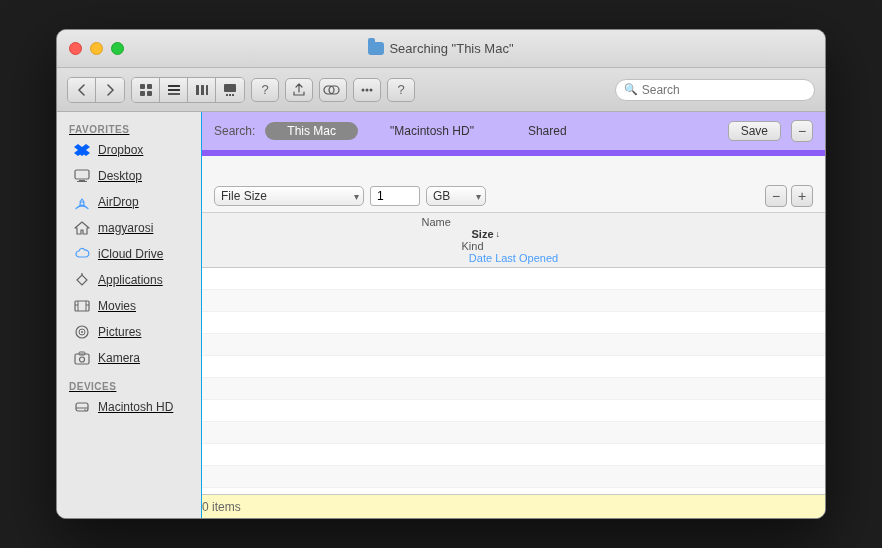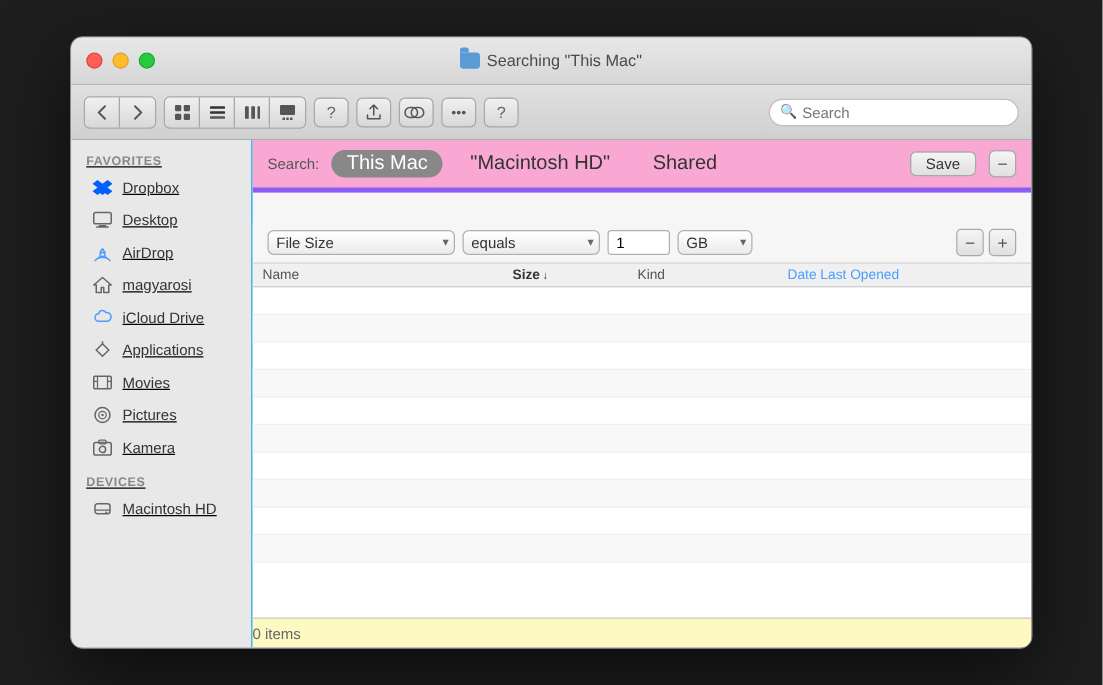--- a/index.html
+++ b/index.html
@@ -204,34 +204,34 @@
       display: flex;
       flex-direction: column;
       overflow: hidden;
     }
 
     .search-bar {
       display: flex;
       align-items: center;
       padding: 8px 12px;
       gap: 10px;
-      background: #f9a8d4;
-      border-bottom: 4px solid #8b5cf6;
+      background: #c4b5fd;
+      border-bottom: 6px solid #8b5cf6;
       flex-shrink: 0;
     }
 
     .search-label {
       font-size: 12px;
       color: #555;
       font-weight: 500;
     }
 
     .search-scope-btn {
-      font-size: 16px;
-      padding: 2px 12px;
+      font-size: 12px;
+      padding: 2px 22px;
       border-radius: 12px;
       border: none;
       cursor: pointer;
       color: #333;
       background: transparent;
     }
 
     .search-scope-btn.active {
       background: #888;
       color: white;
@@ -342,20 +342,21 @@
     }
 
     
     .column-headers {
       display: flex;
       align-items: center;
       background: #f0f0f0;
       border-bottom: 1px solid #c8c8c8;
       padding: 3px 0;
       flex-shrink: 0;
+      flex-direction: column;
     }
 
     .col-header {
       font-size: 11px;
       color: #555;
       padding: 0 8px;
       cursor: pointer;
       display: flex;
       align-items: center;
       gap: 2px;
@@ -631,25 +632,20 @@
         <button class="save-btn">Save</button>
         <div class="minus-btn">−</div>
       </div>
 
       <div class="filter-row">
         <div class="select-wrapper">
           <select class="filter-select filter-select-wide">
             <option>File Size</option>
           </select>
         </div>
-        <div class="select-wrapper">
-          <select class="filter-select filter-select-medium">
-            <option>equals</option>
-          </select>
-        </div>
         <input class="filter-input" type="text" value="1" style="">
         <div class="select-wrapper">
           <select class="filter-select" style="width:60px;">
             <option>GB</option>
           </select>
         </div>
         <div class="filter-btn-group">
           <div class="filter-action-btn">−</div>
           <div class="filter-action-btn">+</div>
         </div>

